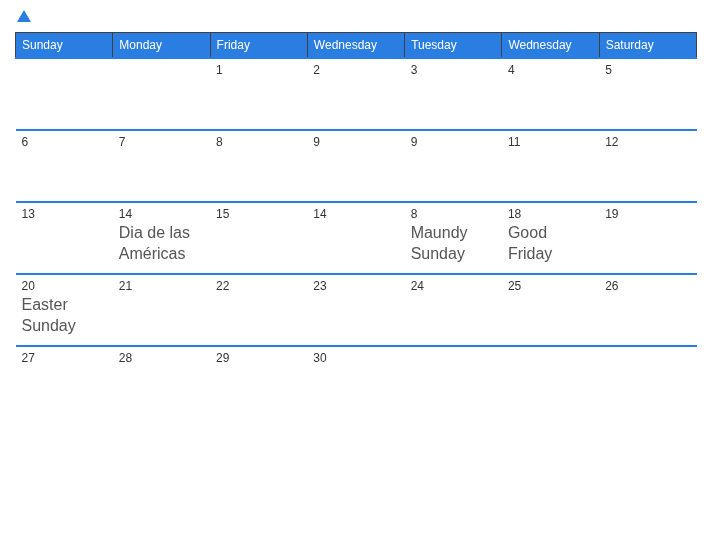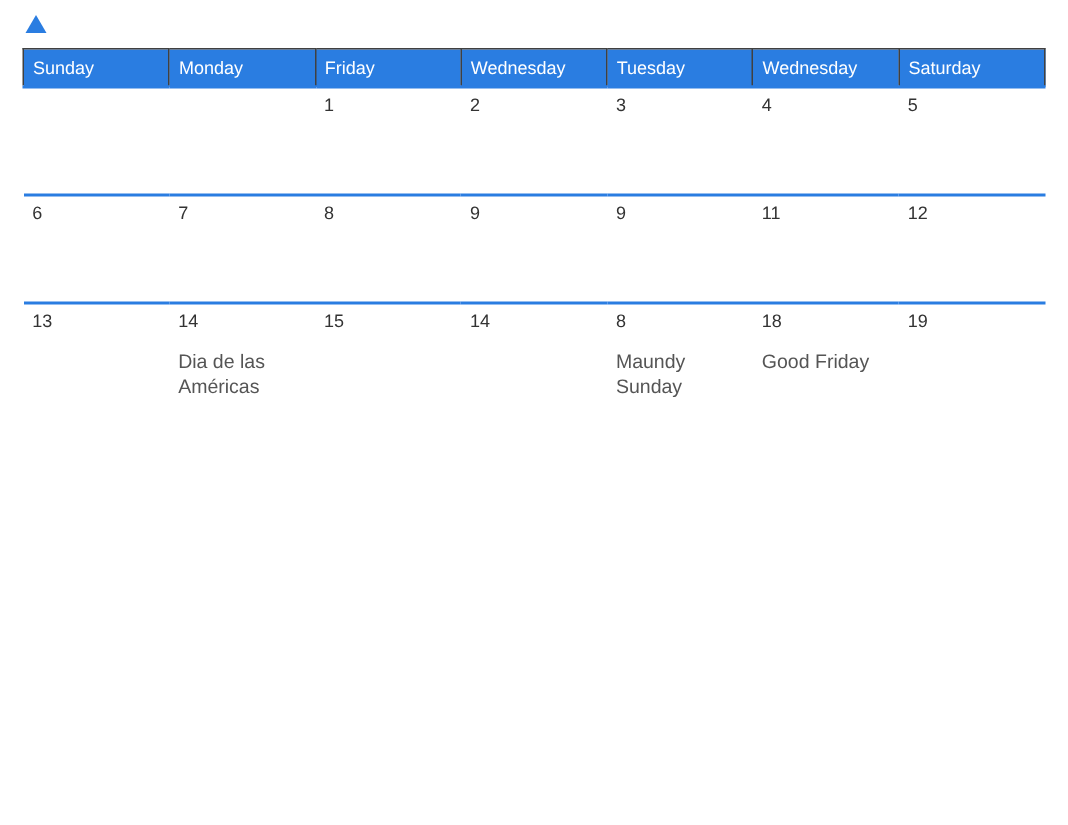--- a/index.html
+++ b/index.html
@@ -83,24 +83,24 @@
       background: #fff;
       font-size: 12px;
       color: #333;
     }
     .day-num {
       font-size: 12px;
       color: #333;
       display: block;
     }
     .event {
-      font-size: 13px;
+      font-size: 16px;
       color: #555;
       display: block;
-      margin-top: 12px;
+      margin-top: 2px;
       line-height: 1.3;
     }
   </style>
 </head>
 <body>
 
 <div class="page">
   <div class="header">
     <div class="logo">
       <div style="display:flex; flex-direction:column; align-items:flex-start;">
@@ -189,15 +189,56 @@
             <span class="event">Maundy Sunday</span>
           </td>
           <td>
             <span class="day-num">18</span>
             <span class="event">Good Friday</span>
           </td>
           <td>
             <span class="day-num">19</span>
           </td>
         </tr>
+        <tr>
+          <td>
+            <span class="day-num">20</span>
+            <span class="event">Easter Sunday</span>
+          </td>
+          <td>
+            <span class="day-num">21</span>
+          </td>
+          <td>
+            <span class="day-num">22</span>
+          </td>
+          <td>
+            <span class="day-num">23</span>
+          </td>
+          <td>
+            <span class="day-num">24</span>
+          </td>
+          <td>
+            <span class="day-num">25</span>
+          </td>
+          <td>
+            <span class="day-num">26</span>
+          </td>
+        </tr>
+        <tr>
+          <td>
+            <span class="day-num">27</span>
+          </td>
+          <td>
+            <span class="day-num">28</span>
+          </td>
+          <td>
+            <span class="day-num">29</span>
+          </td>
+          <td>
+            <span class="day-num">30</span>
+          </td>
+          <td></td>
+          <td></td>
+          <td></td>
+        </tr>
       </tbody>
   </table>
 </div>
 
 </body></html>

